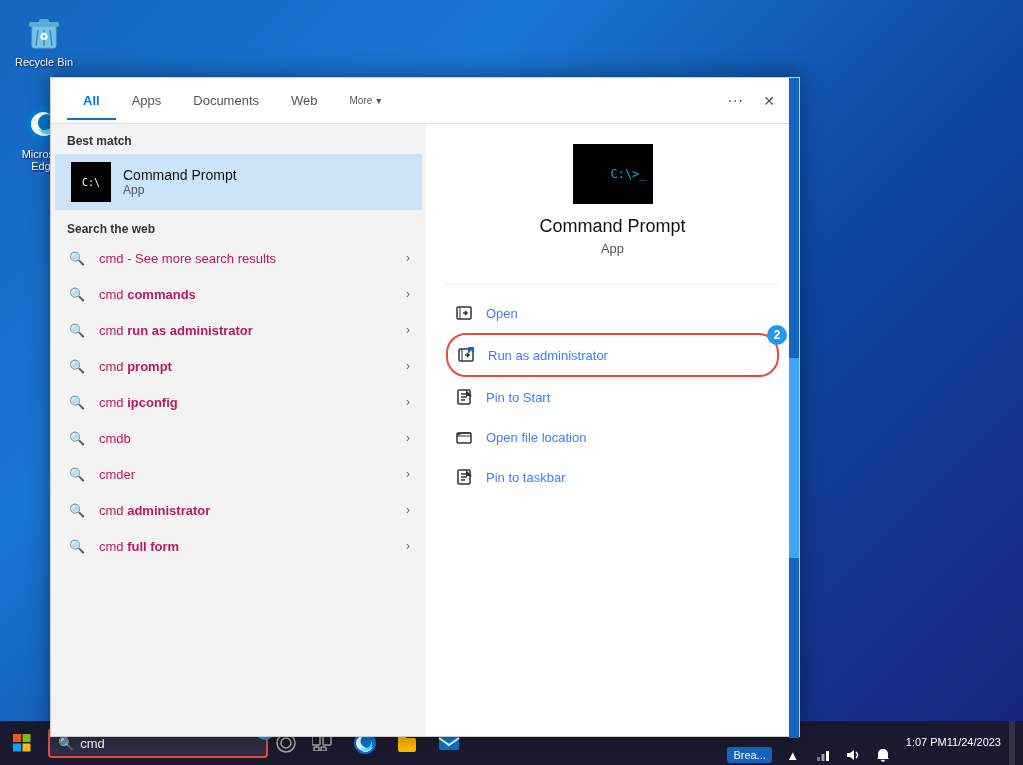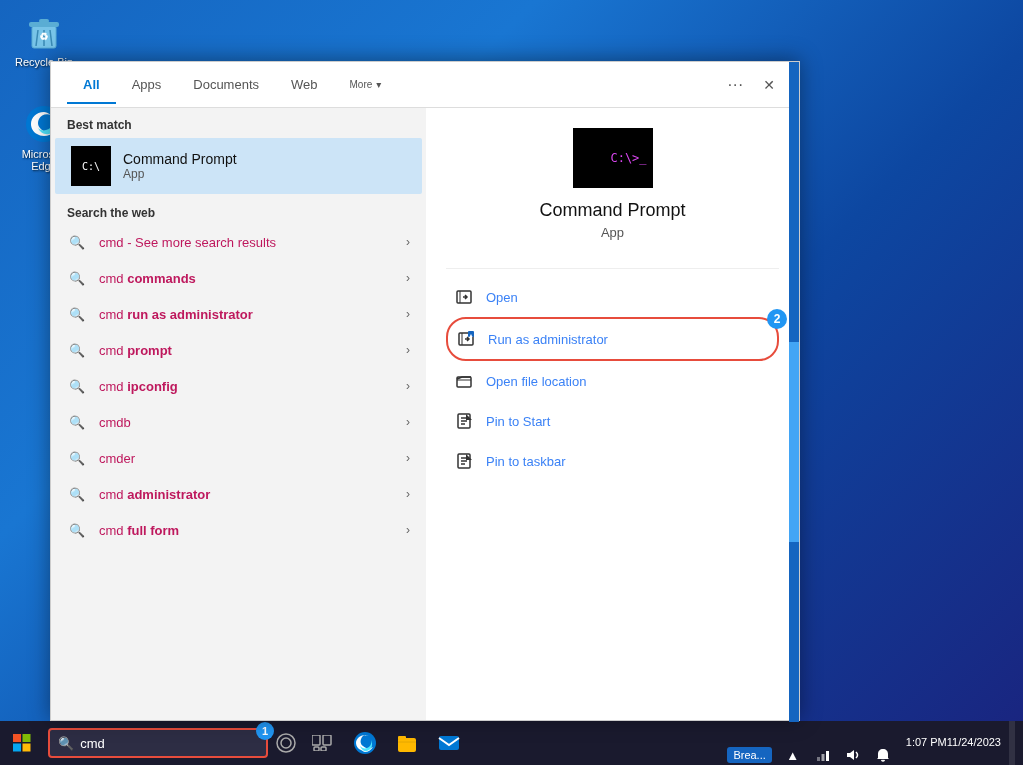--- a/index.html
+++ b/index.html
@@ -200,21 +200,21 @@
       font-size: 11px;
       height: 44px;
       padding: 16px 8px;
       cursor: pointer;
       line-height: 1.4;
     }
 
     
     .start-search-panel {
       position: absolute;
-      bottom: 44px;
+      bottom: 28px;
       left: 50px;
       width: 750px;
       height: 660px;
       background: #f3f3f3;
       display: flex;
       flex-direction: column;
       z-index: 200;
       border: 1px solid #ccc;
       box-shadow: 0 -2px 20px rgba(0,0,0,0.4);
     }
@@ -585,21 +585,21 @@
           <div class="search-result-icon">🔍</div>
           <div class="search-result-text">cmd <span>full form</span></div>
           <div class="search-result-chevron">›</div>
         </div>
 
       </div>
 
       <div class="search-right">
 
         <div class="app-detail-icon">
-          <span style="color:#d946ef;font-size:12px;font-family:monospace;margin-left:32px;">C:\&gt;_</span>
+          <span style="color:#0ea5e9;font-size:12px;font-family:monospace;margin-left:32px;">C:\&gt;_</span>
         </div>
 
         <div class="app-detail-name">Command Prompt</div>
         <div class="app-detail-type">App</div>
 
         <hr class="detail-divider">
 
         <div class="action-item">
           <div class="action-icon">
             <svg width="16" height="16" viewBox="0 0 16 16" fill="none">
@@ -621,39 +621,39 @@
               <rect x="10" y="0" width="6" height="6" rx="1" fill="#1565c0"></rect>
               <text x="13" y="6" font-size="5" text-anchor="middle" fill="white">▲</text>
             </svg>
           </div>
           <span class="action-label">Run as administrator</span>
         </div>
 
         <div class="action-item">
           <div class="action-icon">
             <svg width="16" height="16" viewBox="0 0 16 16" fill="none">
-              <rect x="1" y="4" width="14" height="10" rx="1" stroke="#333" stroke-width="1.5"></rect>
-              <path d="M1 7 L15 7" stroke="#333" stroke-width="1"></path>
-              <path d="M1 6 L6 4 L9 4 L15 4" stroke="#333" stroke-width="1.5"></path>
-            </svg>
-          </div>
-          <span class="action-label">Open file location</span>
-        </div>
-
-        <div class="action-item">
-          <div class="action-icon">
-            <svg width="16" height="16" viewBox="0 0 16 16" fill="none">
               <rect x="2" y="1" width="12" height="14" rx="1" stroke="#333" stroke-width="1.5"></rect>
               <line x1="5" y1="5" x2="11" y2="5" stroke="#333" stroke-width="1.5"></line>
               <line x1="5" y1="8" x2="11" y2="8" stroke="#333" stroke-width="1.5"></line>
               <line x1="5" y1="11" x2="9" y2="11" stroke="#333" stroke-width="1.5"></line>
               <path d="M10 1 L16 7 L10 7 Z" fill="#333"></path>
             </svg>
           </div>
           <span class="action-label">Pin to Start</span>
+        </div>
+
+        <div class="action-item">
+          <div class="action-icon">
+            <svg width="16" height="16" viewBox="0 0 16 16" fill="none">
+              <rect x="1" y="4" width="14" height="10" rx="1" stroke="#333" stroke-width="1.5"></rect>
+              <path d="M1 7 L15 7" stroke="#333" stroke-width="1"></path>
+              <path d="M1 6 L6 4 L9 4 L15 4" stroke="#333" stroke-width="1.5"></path>
+            </svg>
+          </div>
+          <span class="action-label">Open file location</span>
         </div>
 
         <div class="action-item">
           <div class="action-icon">
             <svg width="16" height="16" viewBox="0 0 16 16" fill="none">
               <rect x="2" y="1" width="12" height="14" rx="1" stroke="#333" stroke-width="1.5"></rect>
               <line x1="5" y1="5" x2="11" y2="5" stroke="#333" stroke-width="1.5"></line>
               <line x1="5" y1="8" x2="11" y2="8" stroke="#333" stroke-width="1.5"></line>
               <line x1="5" y1="11" x2="9" y2="11" stroke="#333" stroke-width="1.5"></line>
               <path d="M10 1 L16 7 L10 7 Z" fill="#333"></path>

